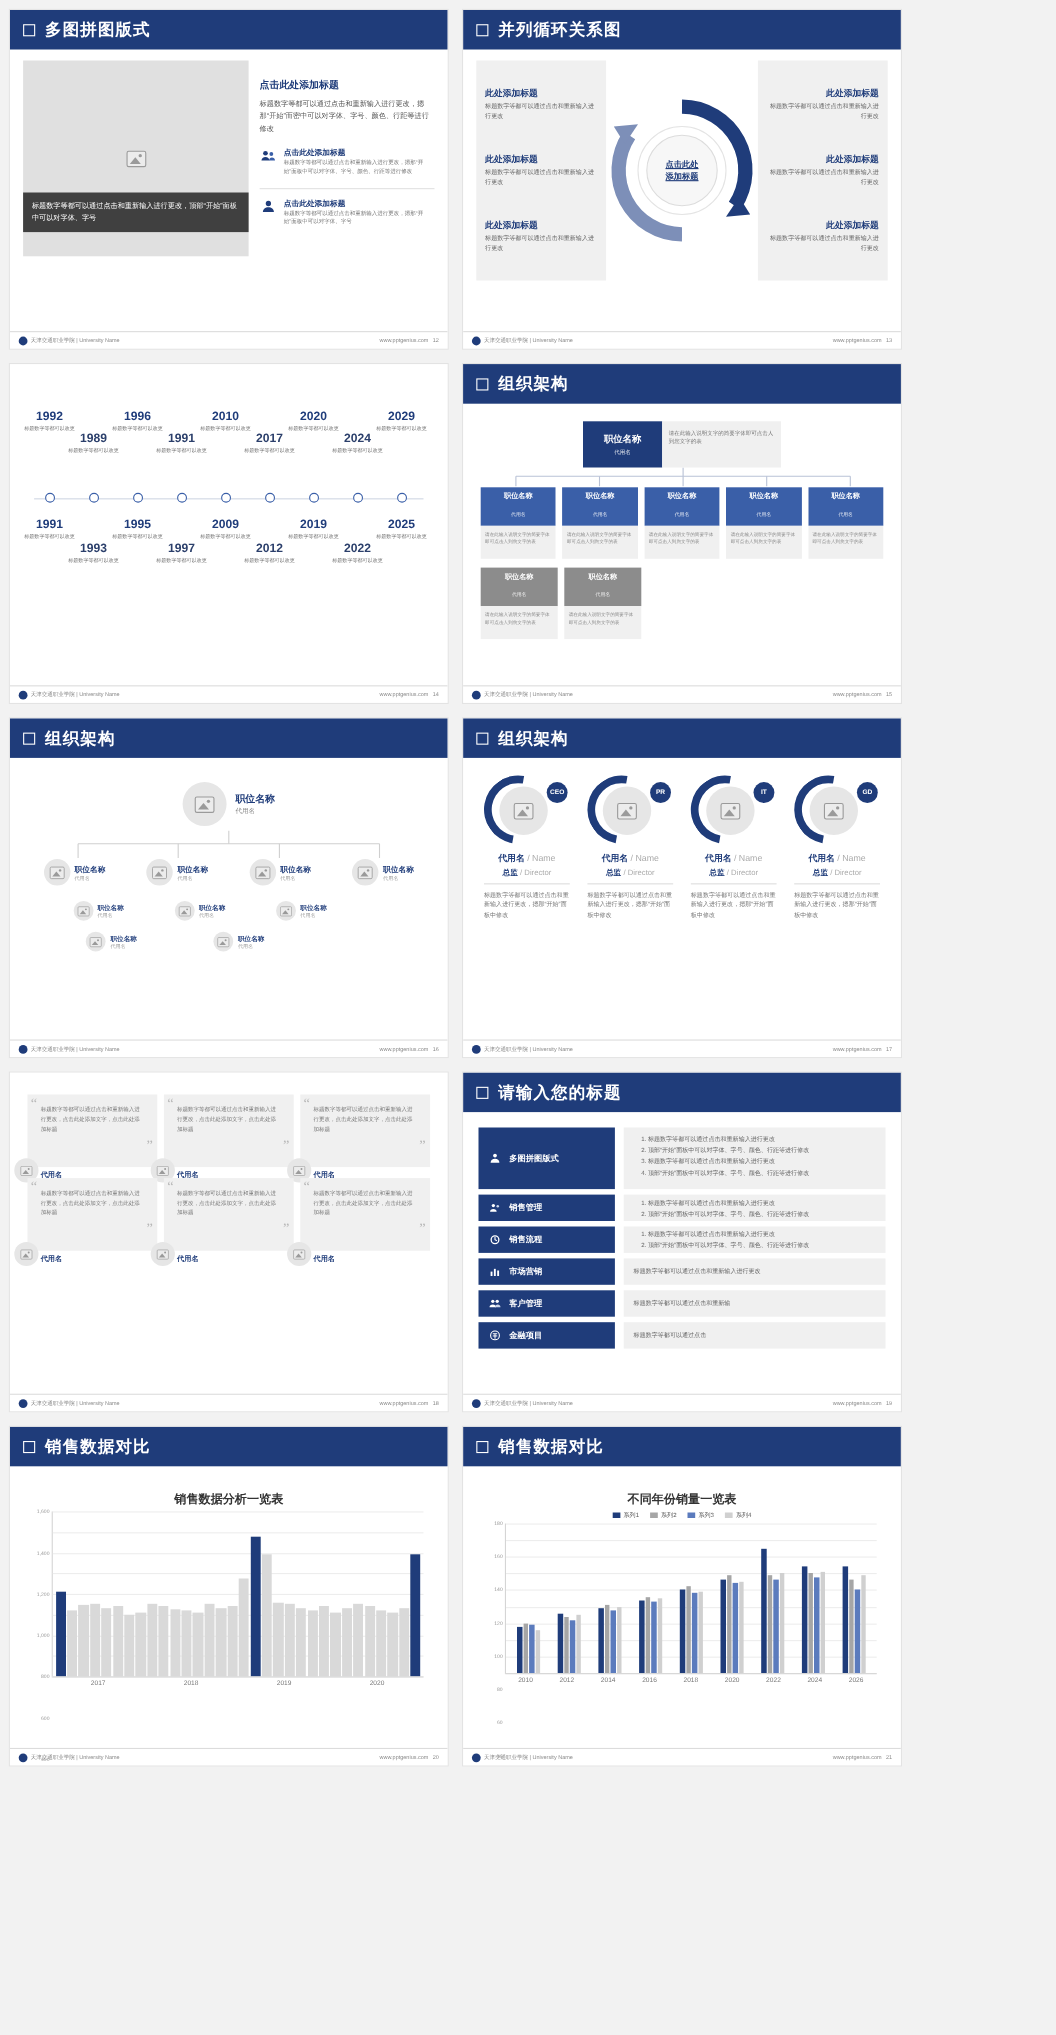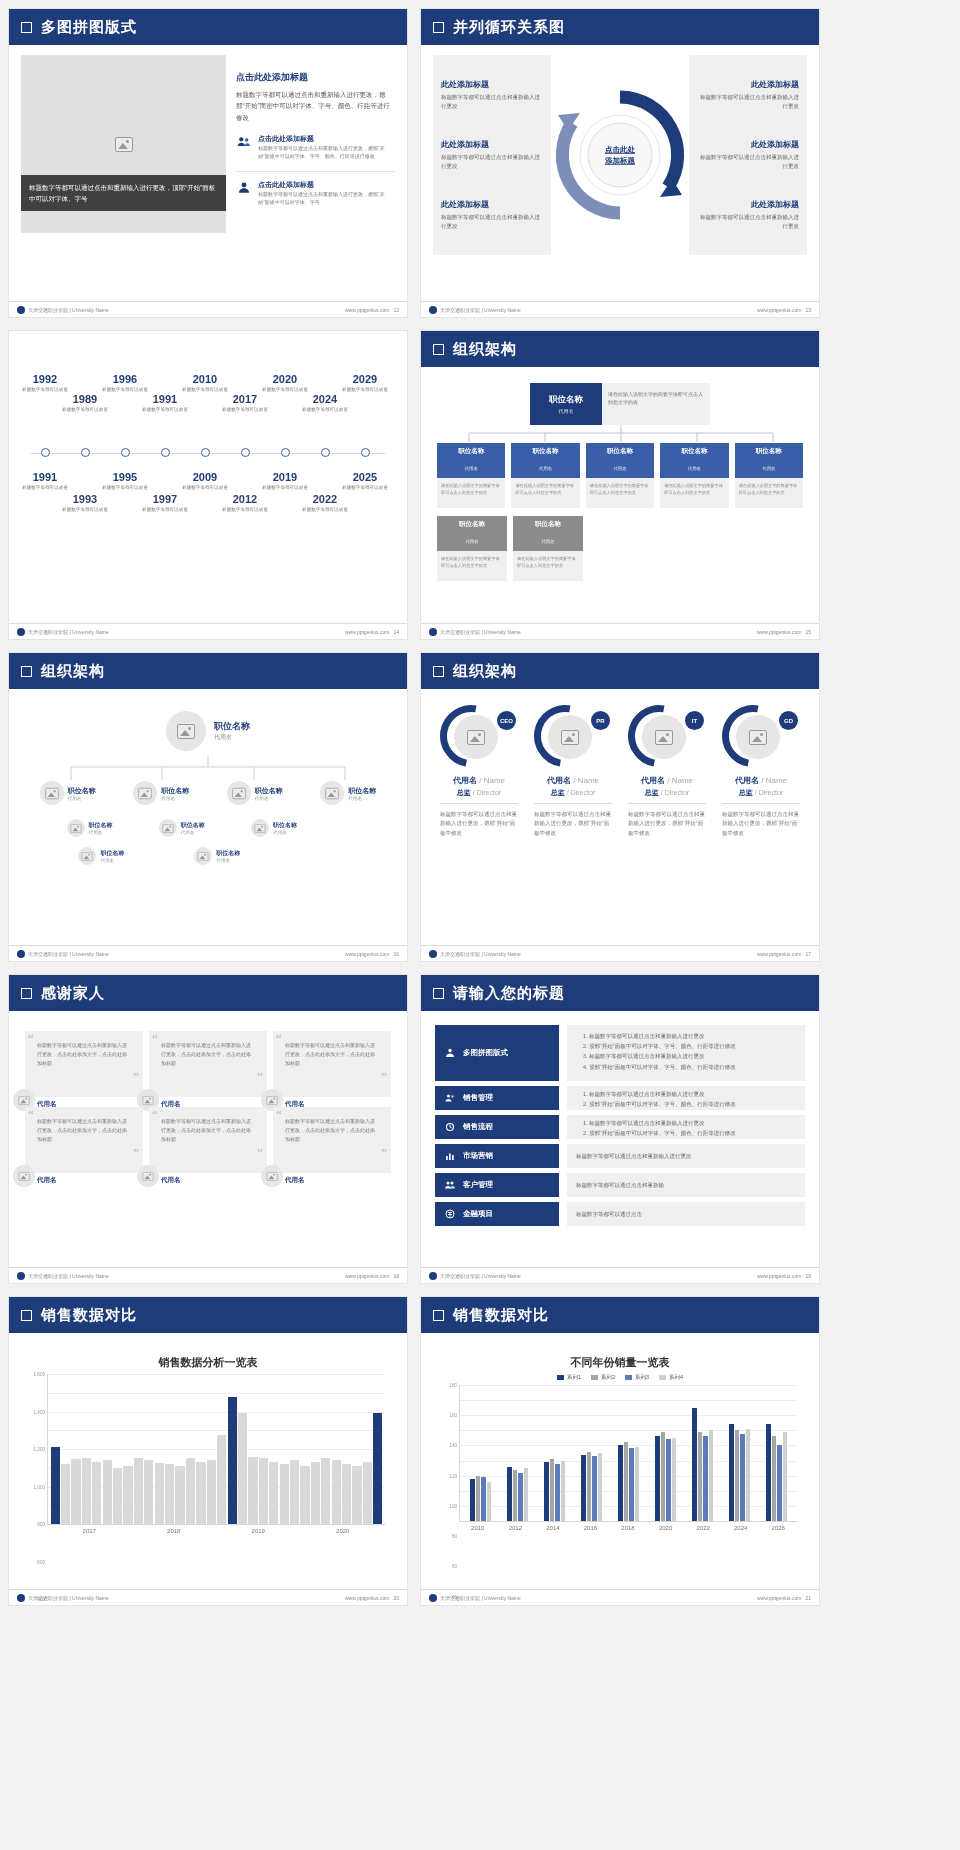--- a/index.html
+++ b/index.html
@@ -751,24 +751,20 @@
           <span>天津交通职业学院 | University Name</span>
         </span>
       <span class="foot-right">
           <span>www.pptgenius.com</span>
           <span>17</span>
         </span>
     </div>
   </div>
 
   <div class="slide">
-    <div class="slide-header">
-      <span class="hdr-box"></span>
-      <span class="hdr-title">感谢家人</span>
-    </div>
     <div class="slide-body">
       <div class="q-grid">
         <div class="q-card">
           <span class="q-mark tl">“</span>
           <div class="q-text">标题数字等都可以通过点击和重新输入进行更改，点击此处添加文字，点击此处添加标题</div>
           <span class="q-mark br">”</span>
           <div class="circ-ph q-av">
               <span class="ph-icon" style="transform:scale(.6)"></span>
             </div>
           <div class="q-name">代用名</div>

